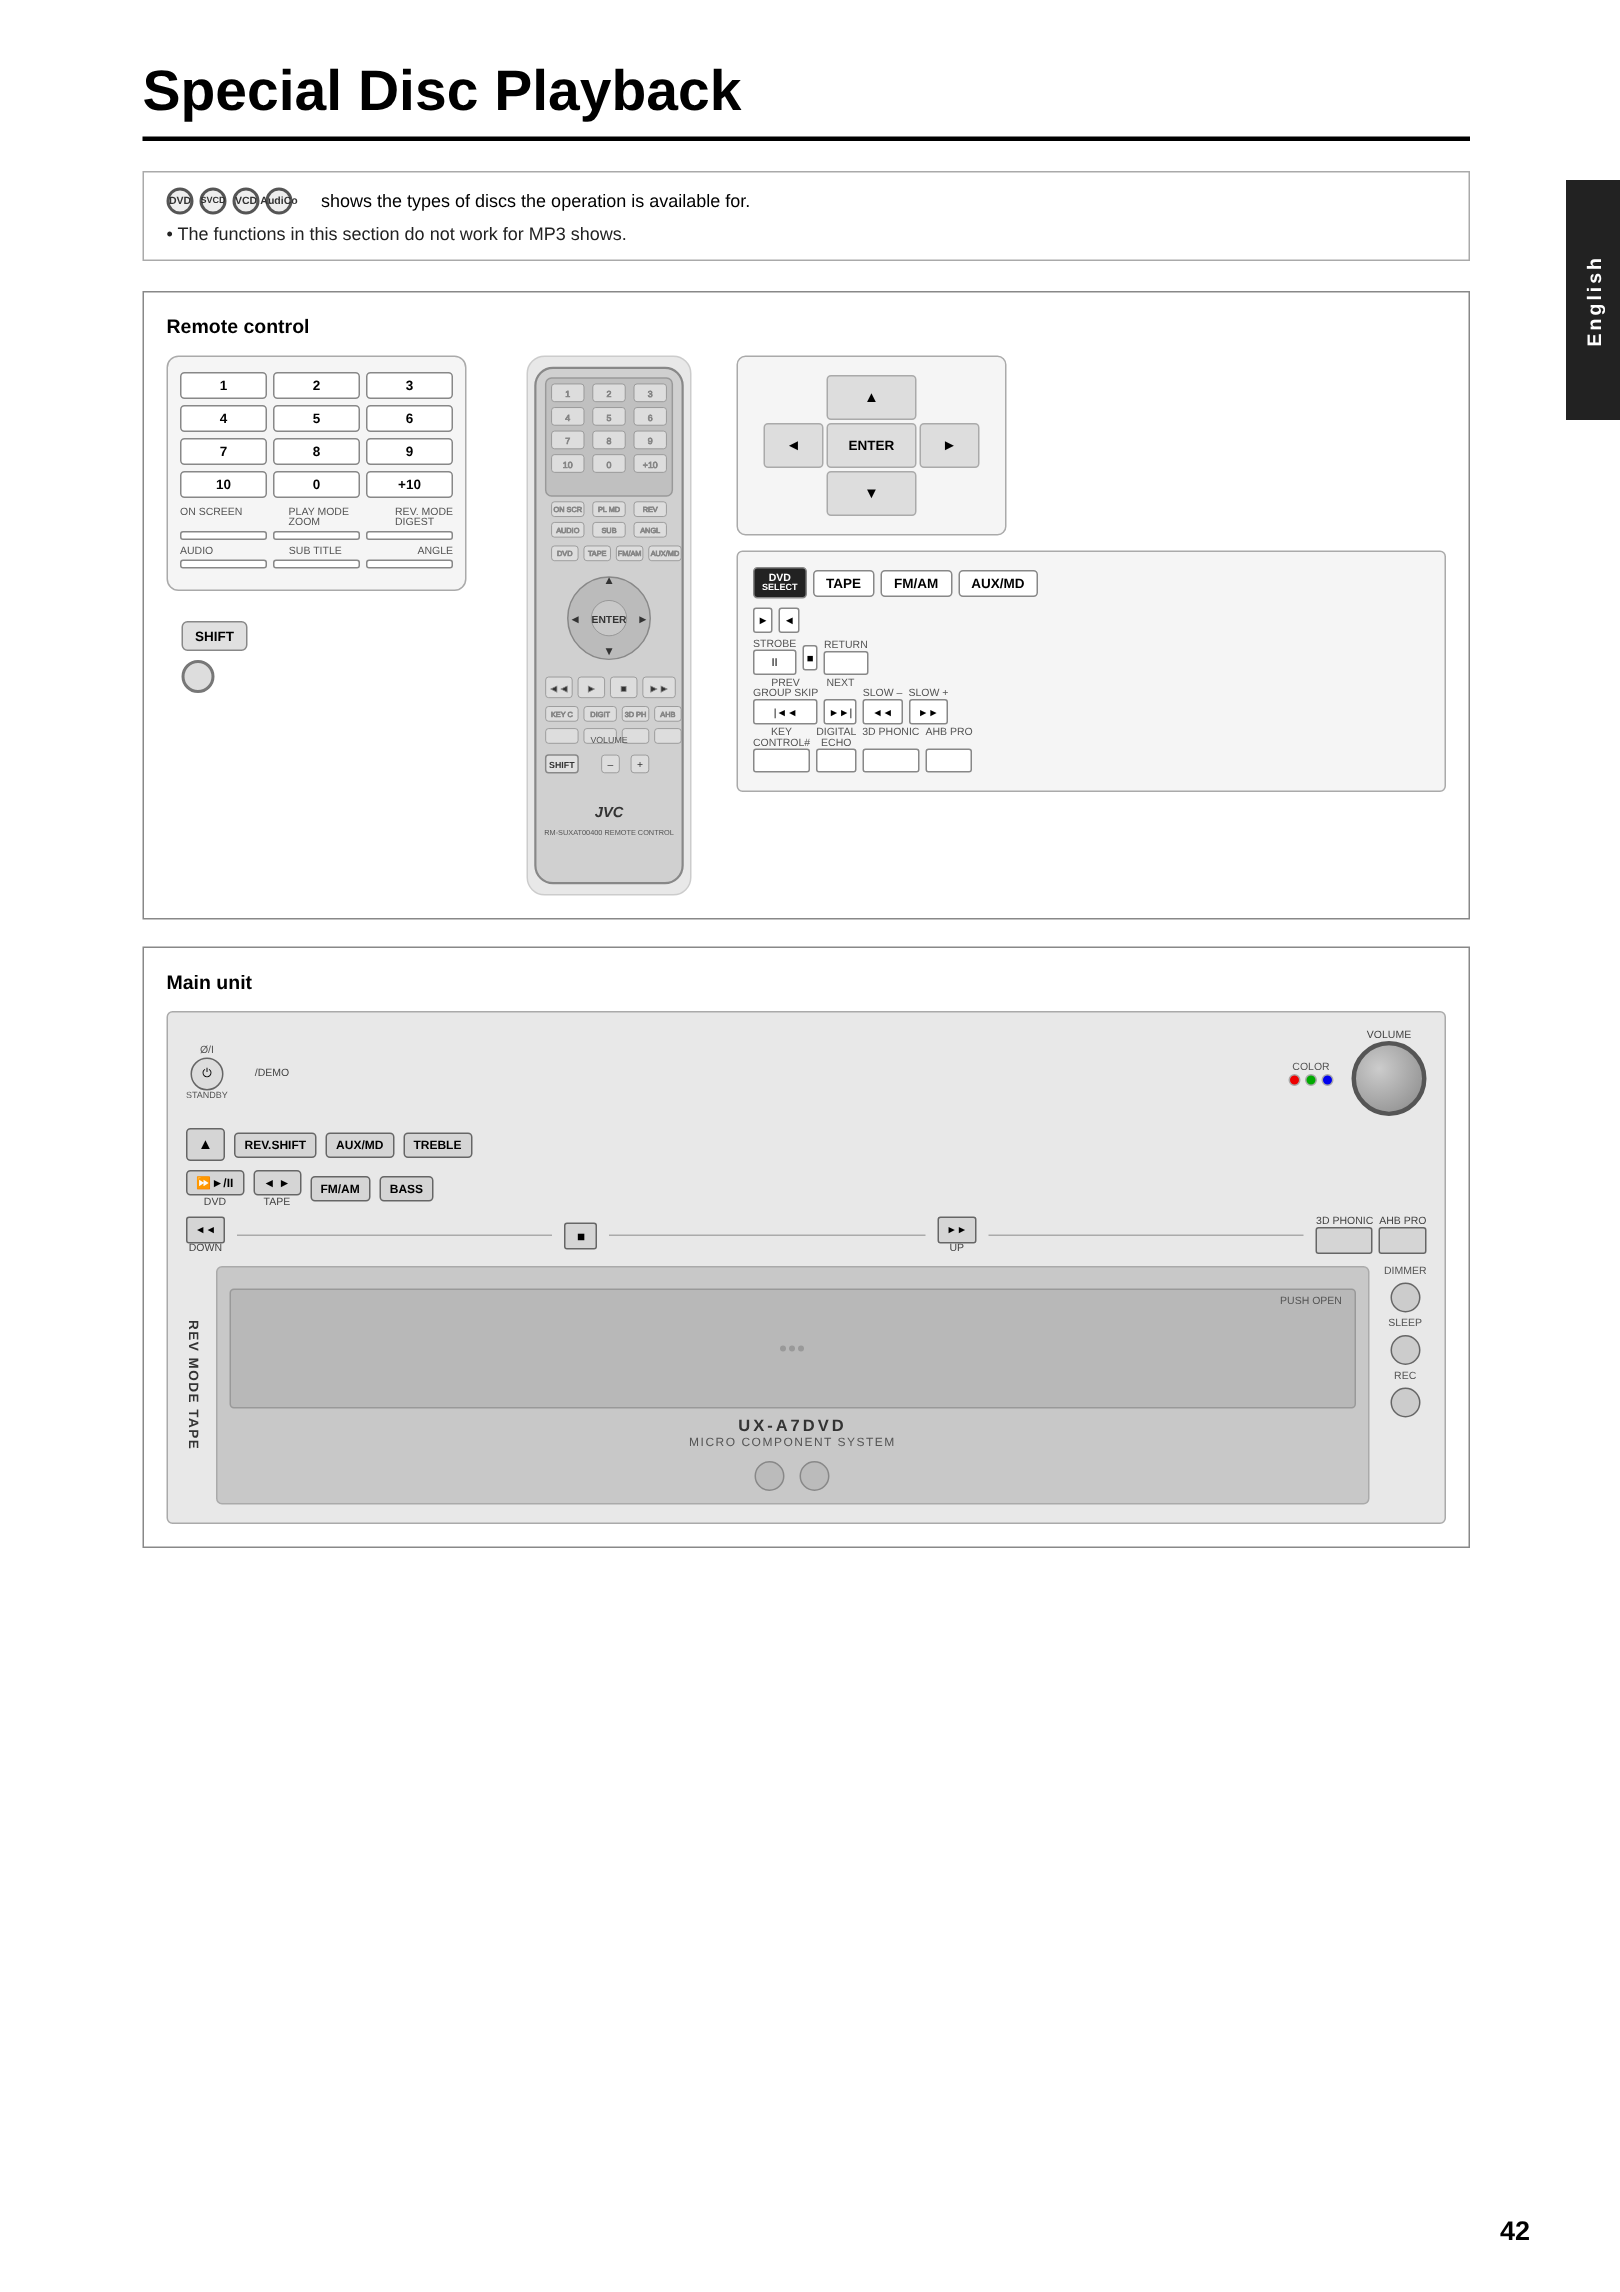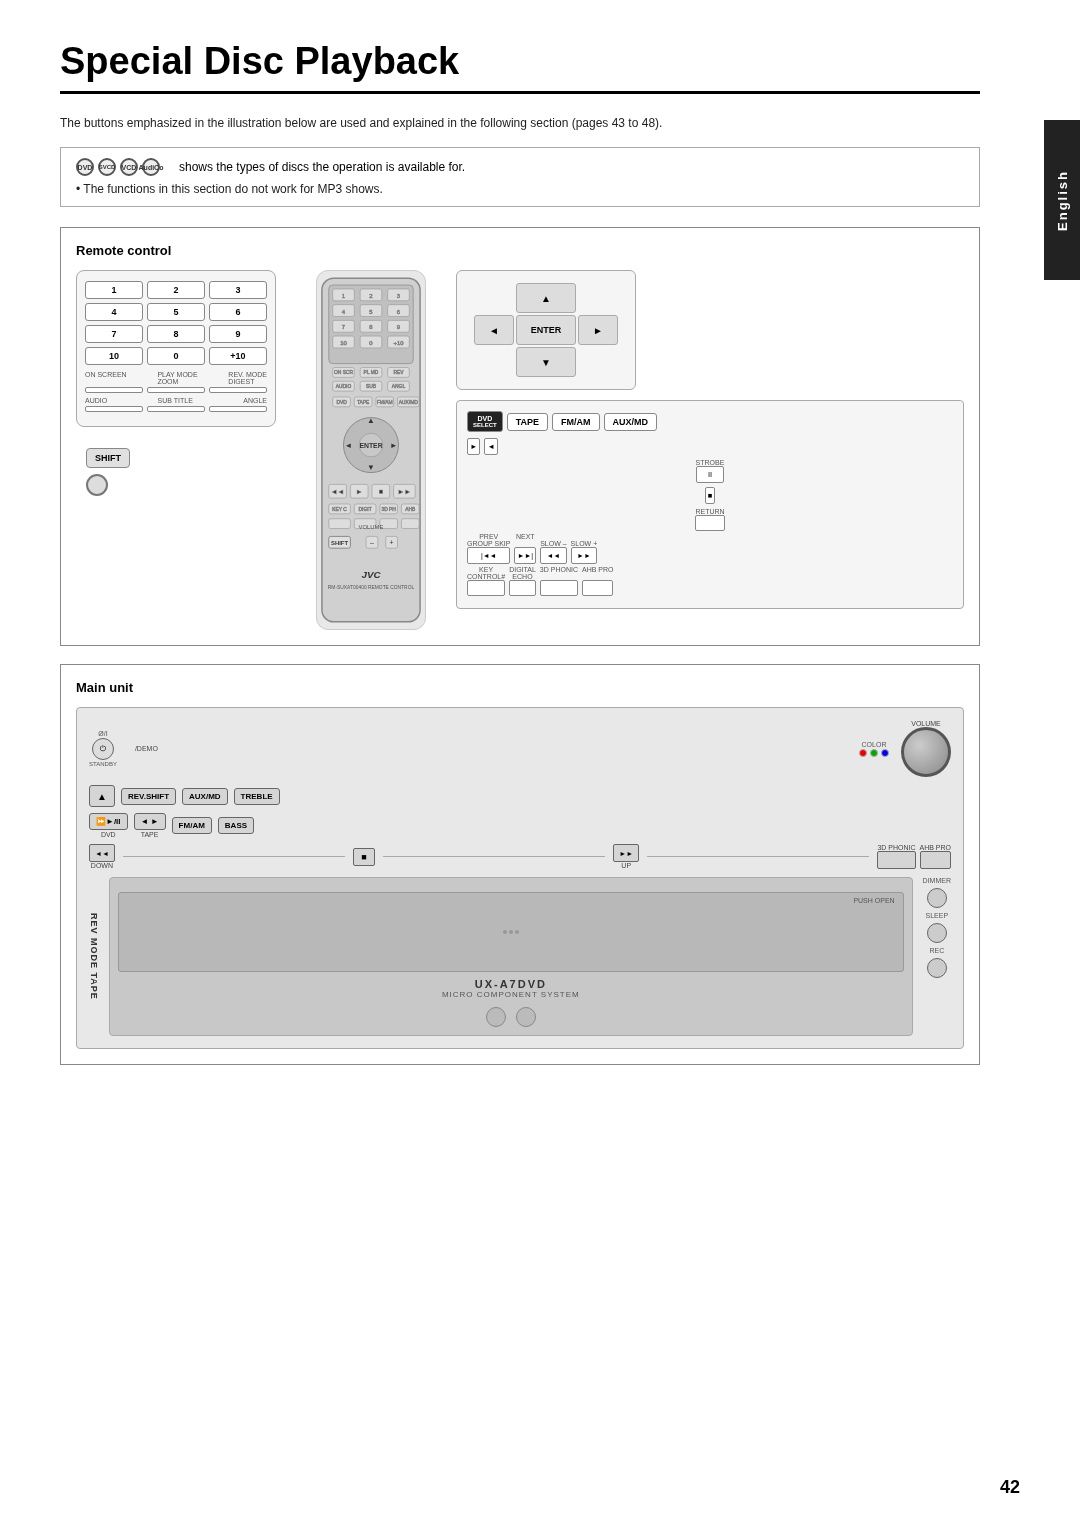--- a/index.html
+++ b/index.html
@@ -30,21 +30,21 @@
       font-size: 13px;
       font-weight: bold;
       writing-mode: vertical-rl;
       text-orientation: mixed;
       transform: rotate(180deg);
       letter-spacing: 2px;
     }
 
     
     .main-content {
-      padding: 40px 60px 60px 60px;
+      padding: 40px 60px 60px 95px;
       max-width: 1040px;
     }
 
     
     .page-title {
       font-size: 38px;
       font-weight: bold;
       color: #000;
       margin-bottom: 8px;
       font-family: Arial, Helvetica, sans-serif;
@@ -449,21 +449,20 @@
 
 <div class="side-tab">
   <span class="side-tab-text">English</span>
 </div>
 
 <div class="main-content">
 
   <h1 class="page-title">Special Disc Playback</h1>
   <div class="title-underline"></div>
 
-  <p class="description-text">The buttons emphasized in the illustration below are used and explained in the following section (pages 43 to 48).</p>
 
   <div class="info-box">
     <div class="info-box-top">
       <span class="disc-badge">
         <span class="disc-icon">DVD</span>
         <span class="disc-icon svcd">SVCD</span>
         <span class="disc-icon">VCD</span>
         <span class="disc-icon">AudiCo</span>
       </span>
       <span>shows the types of discs the operation is available for.</span>
@@ -666,21 +665,21 @@
             <div class="source-btn">TAPE</div>
             <div class="source-btn">FM/AM</div>
             <div class="source-btn">AUX/MD</div>
           </div>
 
           <div style="display:flex; gap:4px; margin-bottom:4px;">
             <div class="ctrl-btn play-icon"></div>
             <div class="ctrl-btn">◄</div>
           </div>
 
-          <div style="display:flex; gap:4px; margin-bottom:2px; align-items:center;flex-direction:column;">
+          <div style="display:flex; gap:4px; margin-bottom:2px; align-items:center;">
             <div>
               <div class="ctrl-label">STROBE</div>
               <div class="ctrl-btn">II</div>
             </div>
             <div>
               <div class="ctrl-label"></div>
               <div class="ctrl-btn stop-icon"></div>
             </div>
             <div>
               <div class="ctrl-label">RETURN</div>

